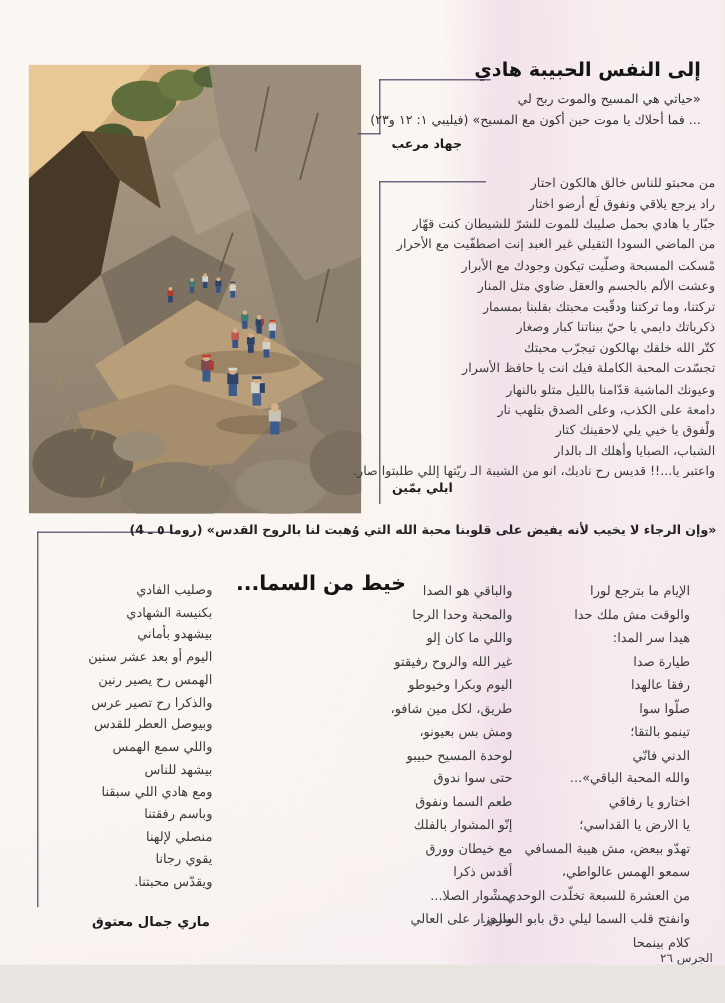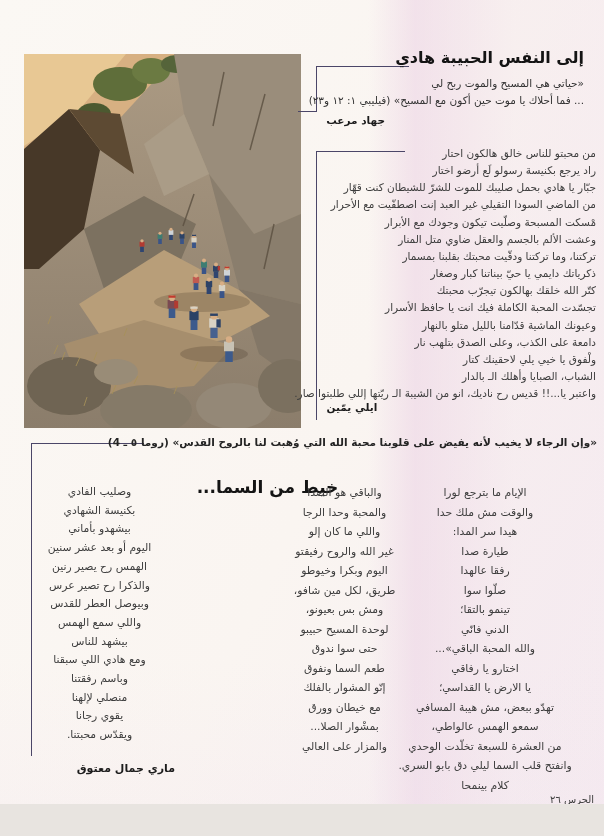--- a/index.html
+++ b/index.html
@@ -25,21 +25,21 @@
   .author1{position:absolute;top:114px;left:305px;width:80px;direction:rtl;text-align:right;
       font-weight:bold;font-size:10.5px;color:#1c1c1c;}
   .poem1{position:absolute;top:145px;left:225px;right:8px;direction:rtl;text-align:right;
       font-size:10.5px;line-height:17.15px;white-space:nowrap;color:#3d3d3d;}
   .sig1{position:absolute;top:401px;left:320px;width:64px;direction:rtl;text-align:center;
       font-weight:bold;font-size:10.5px;color:#1c1c1c;}
   .banner{position:absolute;top:436px;left:128px;right:7px;direction:rtl;text-align:right;
       font-weight:bold;font-size:10.5px;color:#242424;white-space:nowrap;}
   .h2{position:absolute;top:456px;left:180px;width:175px;text-align:center;direction:rtl;
       font-weight:bold;font-size:17px;color:#141414;white-space:nowrap;margin-top:21px;}
-  .col{position:absolute;direction:rtl;text-align:center;font-size:10.8px;white-space:nowrap;color:#3d3d3d;}
+  .col{position:absolute;direction:rtl;text-align:right;font-size:10.8px;white-space:nowrap;color:#3d3d3d;}
   .col-r{top:483px;right:29px;width:180px;line-height:19.5px;}
   .col-m{top:483px;right:177px;width:165px;line-height:19.5px;}
   .col-l{top:483px;right:427px;width:155px;line-height:18.7px;}
   .author2{position:absolute;top:762px;right:429px;direction:rtl;text-align:right;
       font-weight:bold;font-size:11px;color:#1c1c1c;}
   .footer{position:absolute;left:430px;right:10px;top:794px;display:flex;align-items:flex-end;
       direction:rtl;gap:5px;font-size:10px;color:#3d3d3d;}
   .footer .frule{flex:1;height:1px;background:#5a5a5a;margin-top:2px;}
 </style>
 </head>
@@ -189,21 +189,21 @@
   <div id="br3"></div>
 
   <div class="h1">إلى النفس الحبيبة هادي</div>
   <div class="epigraph">
     <div>«حياتي هي المسيح والموت ربح لي</div>
     <div>... فما أحلاك يا موت حين أكون مع المسيح» (فيليبي ١: ١٢ و٢٣)</div>
   </div>
   <div class="author1">جهاد مرعب</div>
   <div class="poem1">
       <div class="ln">من محبتو للناس خالق هالكون احتار</div>
-      <div class="ln">راد يرجع بكنيسة رسولو لَع أرضو اختار</div>
+      <div class="ln">راد يرجع يلاقي ونفوق لَع أرضو اختار</div>
       <div class="ln">جبّار يا هادي بحمل صليبك للموت للشرّ للشيطان كنت قهّار</div>
       <div class="ln">من الماضي السودا التقيلي غير العبد إنت اصطفّيت مع الأحرار</div>
       <div class="ln">مْسكت المسبحة وصلّيت تيكون وجودك مع الأبرار</div>
       <div class="ln">وعشت الألم بالجسم والعقل ضاوي متل المنار</div>
       <div class="ln">تركتنا، وما تركتنا ودقّيت محبتك بقلبنا بمسمار</div>
       <div class="ln">ذكرياتك دايمي يا حيّ بيناتنا كبار وصغار</div>
       <div class="ln">كتّر الله خلقك بهالكون تيجرّب محبتك</div>
       <div class="ln">تجسّدت المحبة الكاملة فيك انت يا حافظ الأسرار</div>
       <div class="ln">وعيونك الماشية قدّامنا بالليل متلو بالنهار</div>
       <div class="ln">دامعة على الكذب، وعلى الصدق بتلهب نار</div>
@@ -240,20 +240,21 @@
       <div class="ln">واللي ما كان إلو</div>
       <div class="ln">غير الله والروح رفيقتو</div>
       <div class="ln">اليوم وبكرا وخيوطو</div>
       <div class="ln">طريق، لكل مين شافو،</div>
       <div class="ln">ومش بس بعيونو،</div>
       <div class="ln">لوحدة المسيح حبيبو</div>
       <div class="ln">حتى سوا ندوق</div>
       <div class="ln">طعم السما ونفوق</div>
       <div class="ln">إنّو المشوار بالفلك</div>
       <div class="ln">مع خيطان وورق</div>
+      <div class="ln">أقدس ذكرا</div>
       <div class="ln">بمشْوار الصلا...</div>
       <div class="ln">والمزار على العالي</div>
     </div>
   <div class="col col-l">
       <div class="ln">وصليب الفادي</div>
       <div class="ln">بكنيسة الشهادي</div>
       <div class="ln">بيشهدو بأماني</div>
       <div class="ln">اليوم أو بعد عشر سنين</div>
       <div class="ln">الهمس رح يصير رنين</div>
       <div class="ln">والذكرا رح تصير عرس</div>

